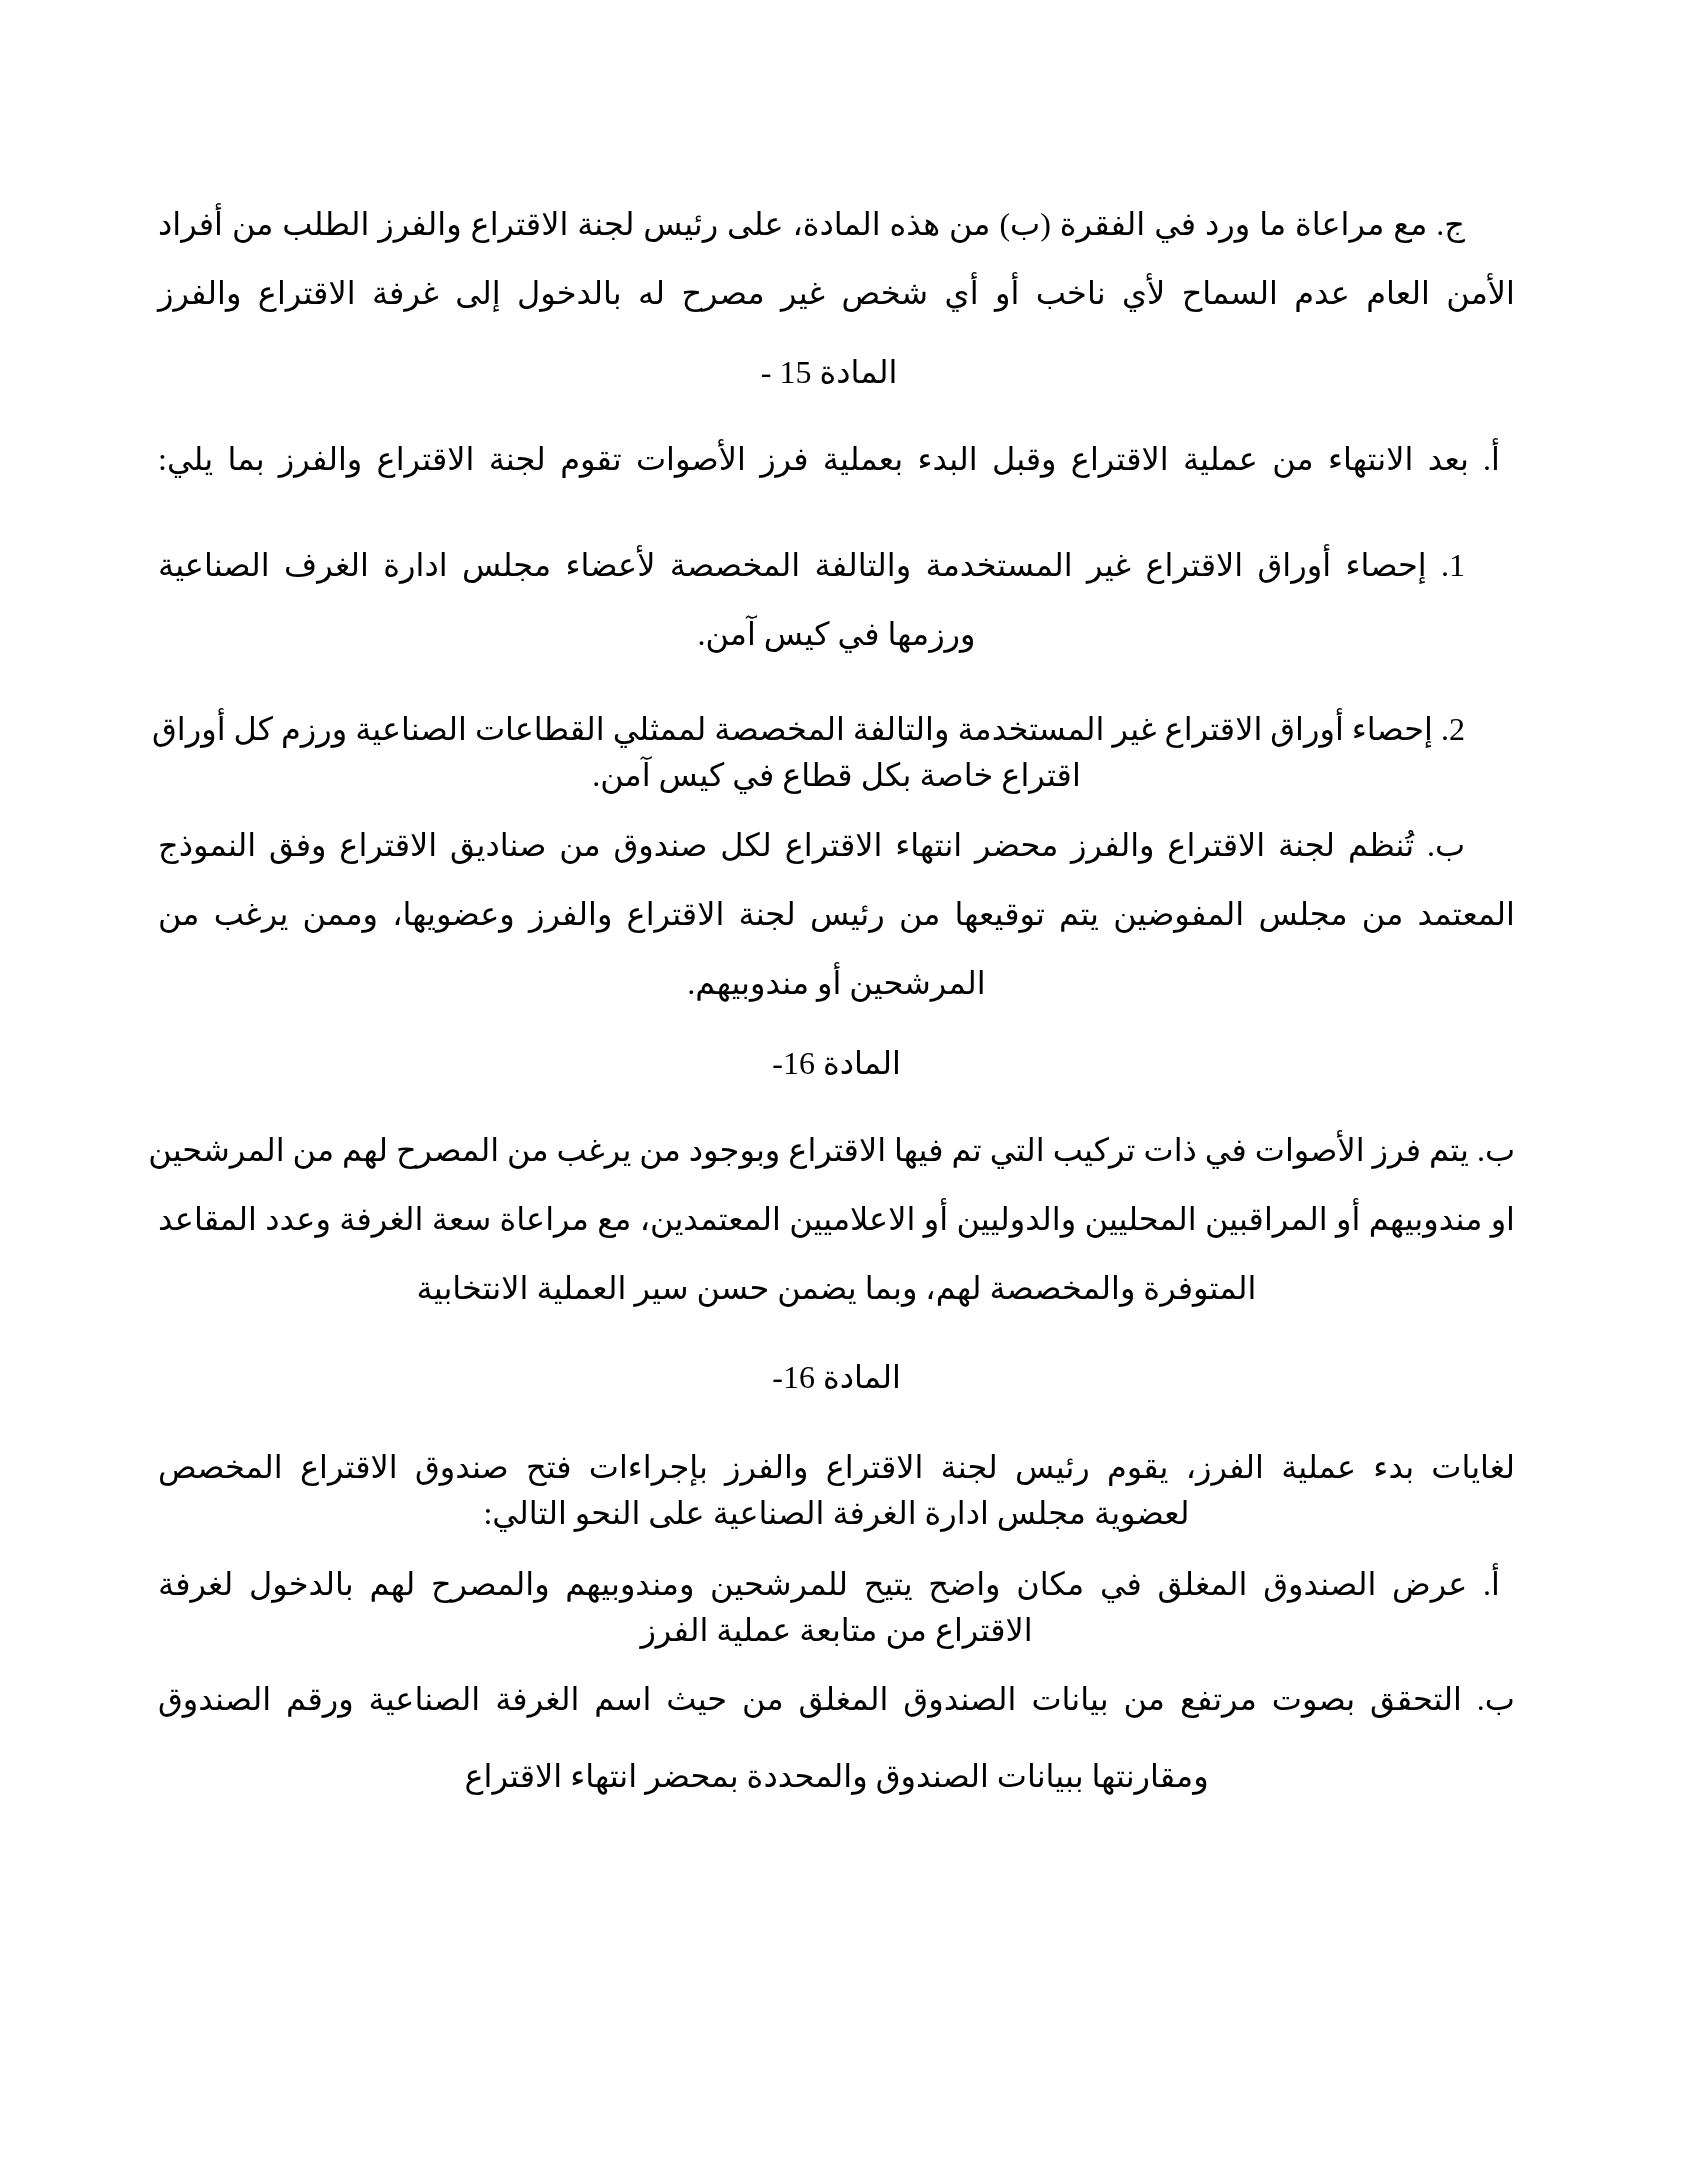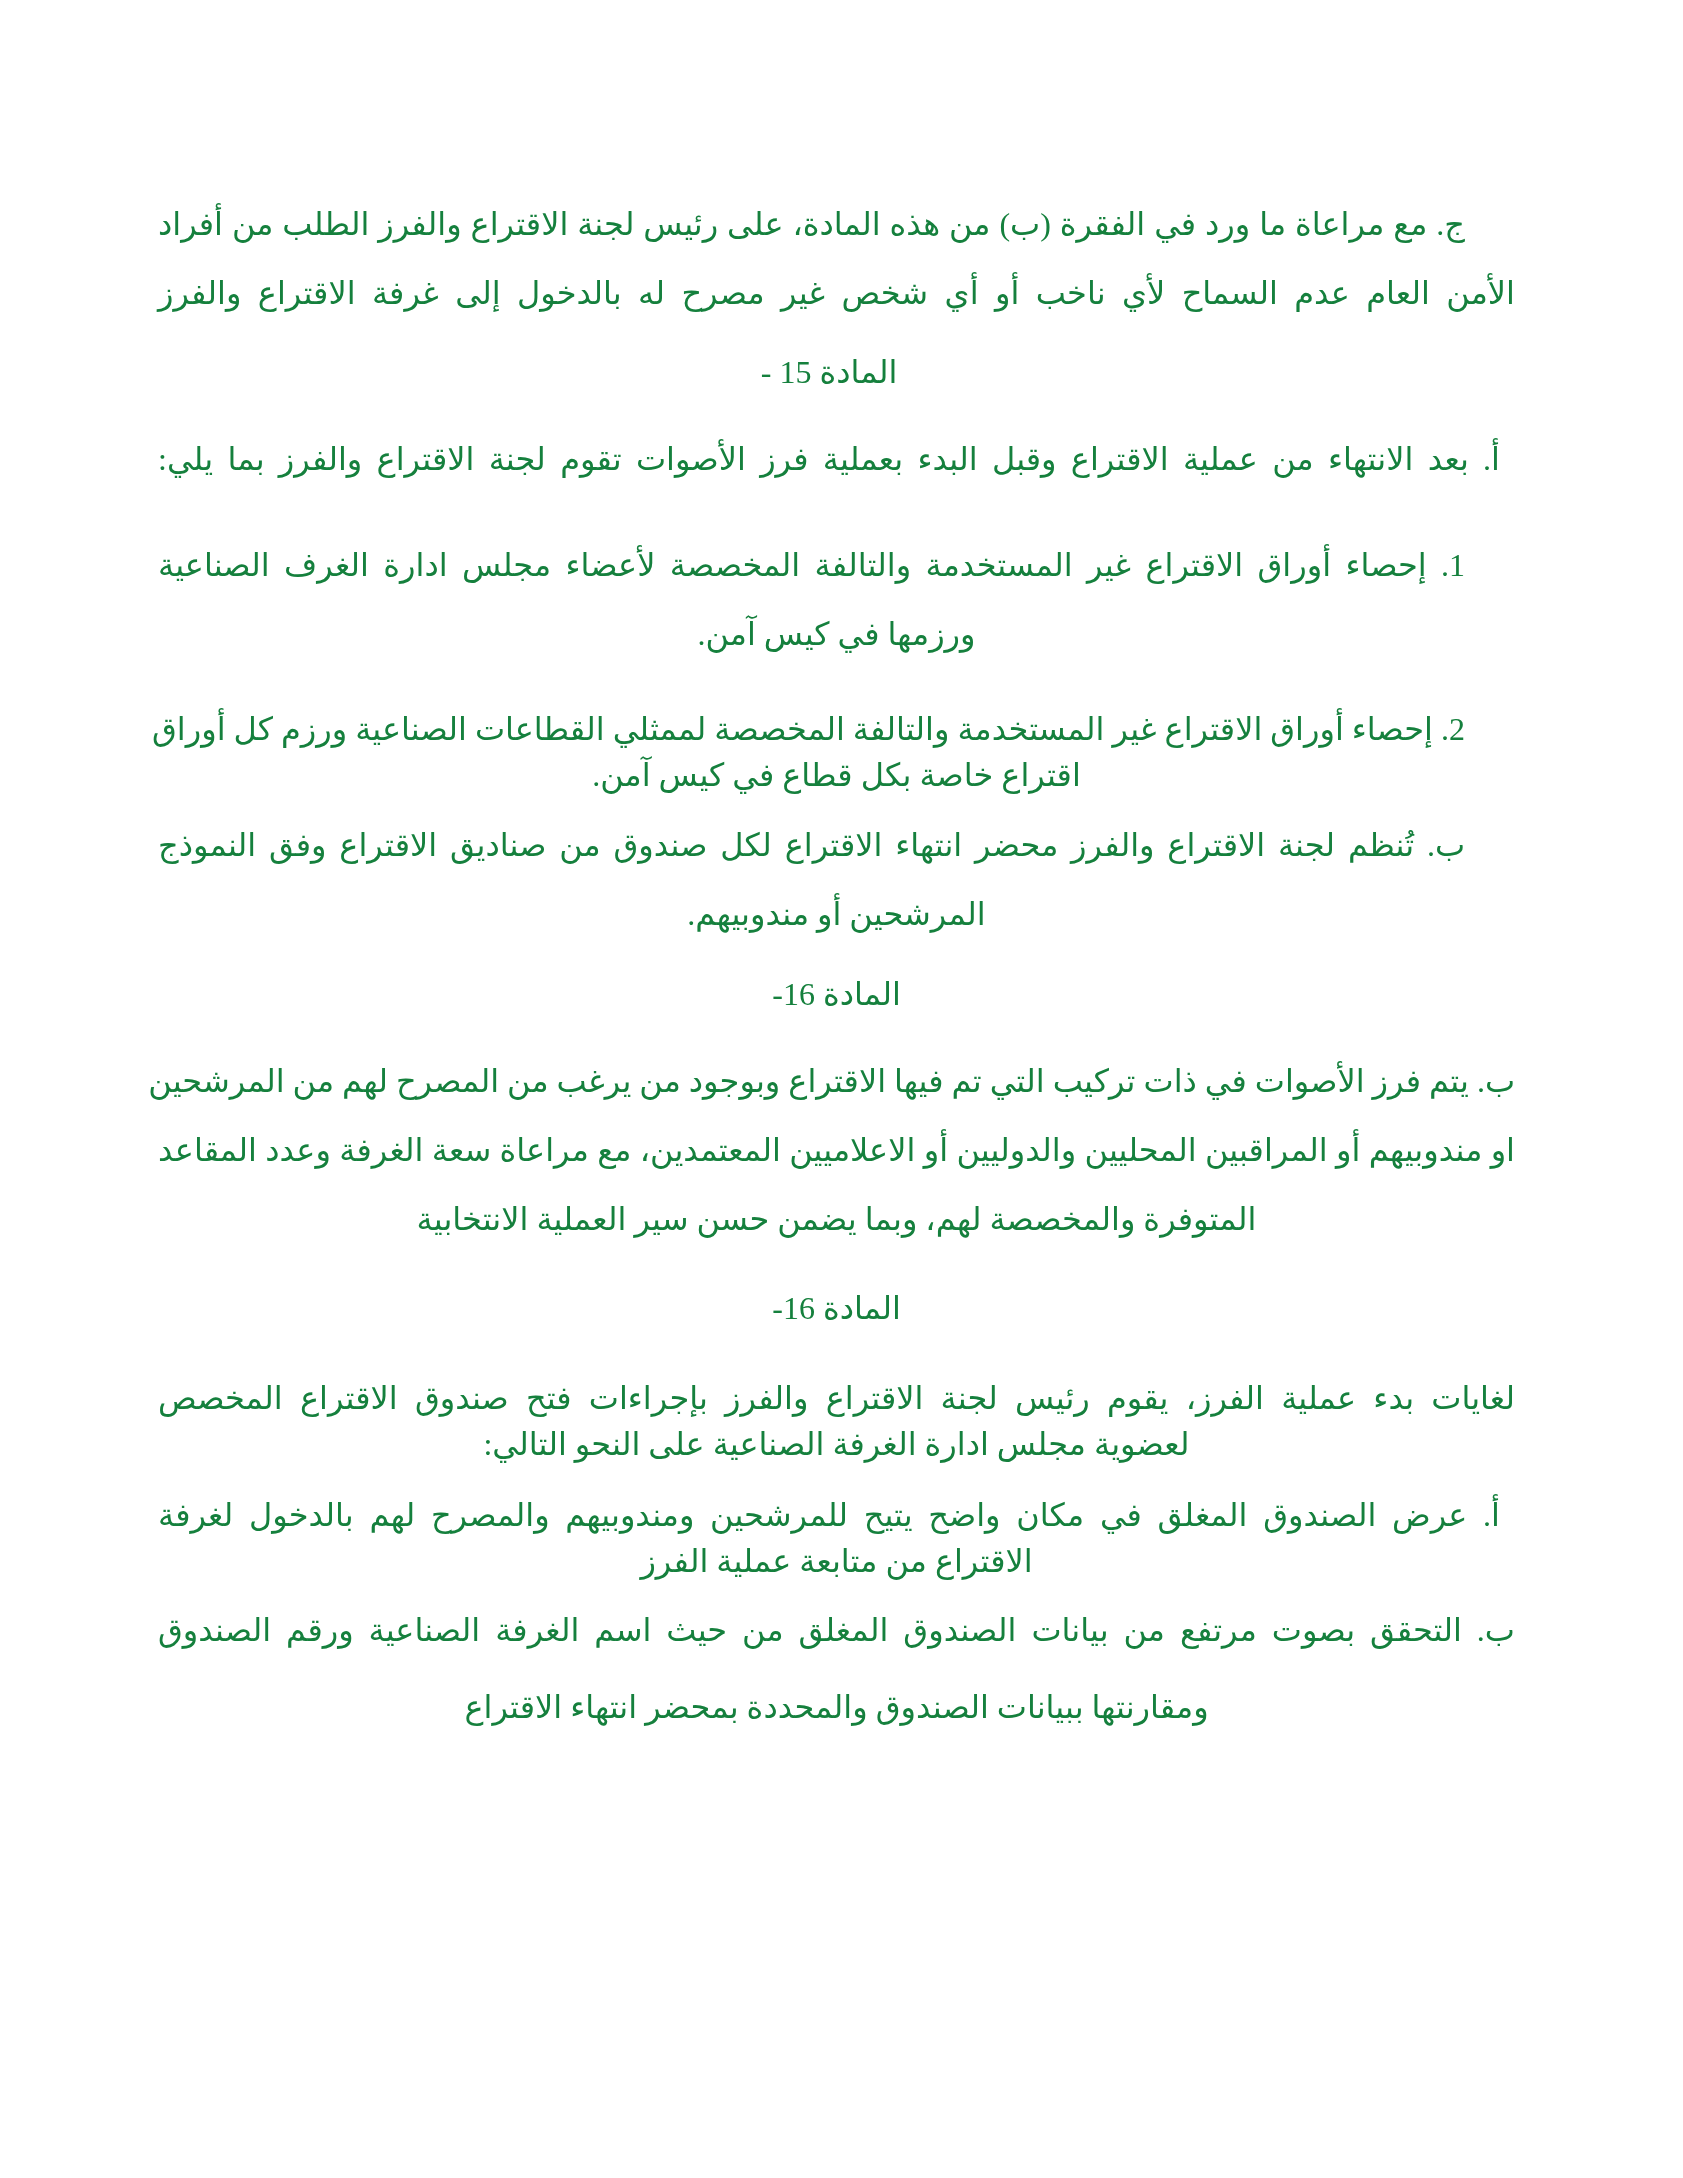--- a/index.html
+++ b/index.html
@@ -4,21 +4,21 @@
 <style>
   html, body { margin: 0; padding: 0; background: #ffffff; }
   body {
     width: 1683px; height: 2178px; overflow: hidden;
     font-family: "Liberation Serif", "DejaVu Sans", serif;
   }
   .page {
     box-sizing: border-box;
     width: 1683px; height: 2178px;
     background: #ffffff;
-    color: #15803d;
+    color: #000000;
     direction: rtl;
     padding: 190px 168px 0 158px;
     font-size: 32px;
     font-weight: 400;
   }
   .block { margin: 0; }
   .ln {
     display: block;
     white-space: nowrap;
     text-align: center;
@@ -68,20 +68,21 @@
     <span class="ln">ورزمها في كيس آمن.</span>
   </div>
 
   <div class="block m37 tight">
     <span class="ln j ind50">2. إحصاء أوراق الاقتراع غير المستخدمة والتالفة المخصصة لممثلي القطاعات الصناعية ورزم كل أوراق</span>
     <span class="ln">اقتراع خاصة بكل قطاع في كيس آمن.</span>
   </div>
 
   <div class="block m13">
     <span class="ln j ind50">ب. تُنظم لجنة الاقتراع والفرز محضر انتهاء الاقتراع لكل صندوق من صناديق الاقتراع وفق النموذج</span>
+    <span class="ln j">المعتمد من مجلس المفوضين يتم توقيعها من رئيس لجنة الاقتراع والفرز وعضويها، وممن يرغب من</span>
     <span class="ln">المرشحين أو مندوبيهم.</span>
   </div>
 
   <div class="block m11">
     <span class="ln">المادة 16-</span>
   </div>
 
 
   <div class="block m18">
     <span class="ln j">ب. يتم فرز الأصوات في ذات تركيب التي تم فيها الاقتراع وبوجود من يرغب من المصرح لهم من المرشحين</span>

